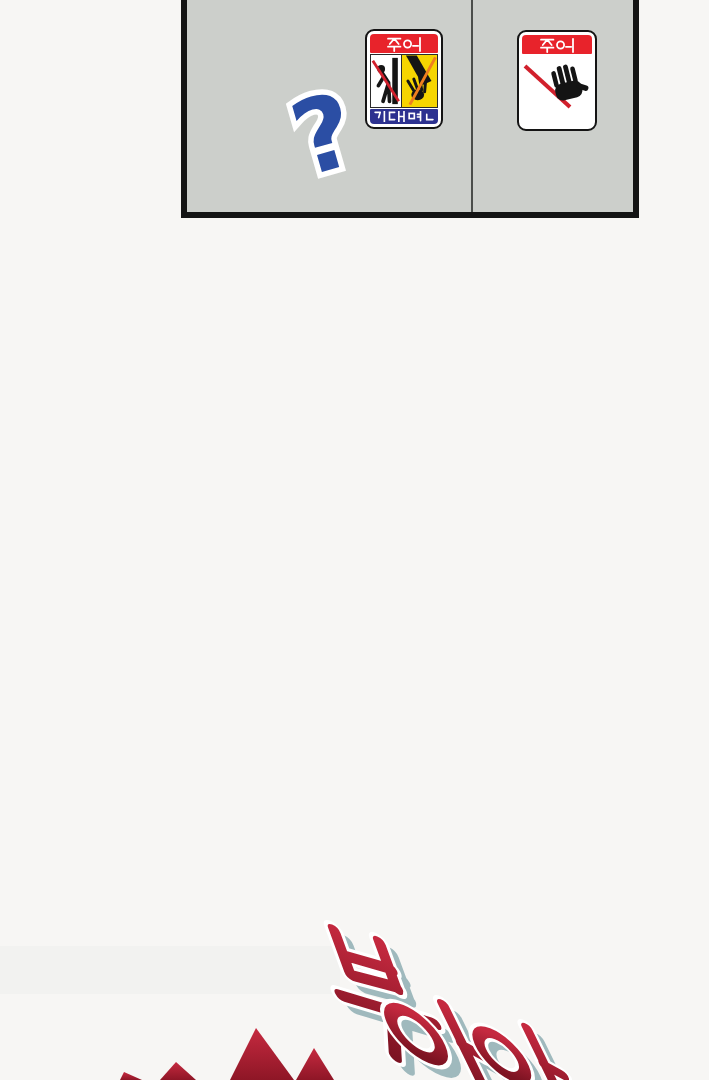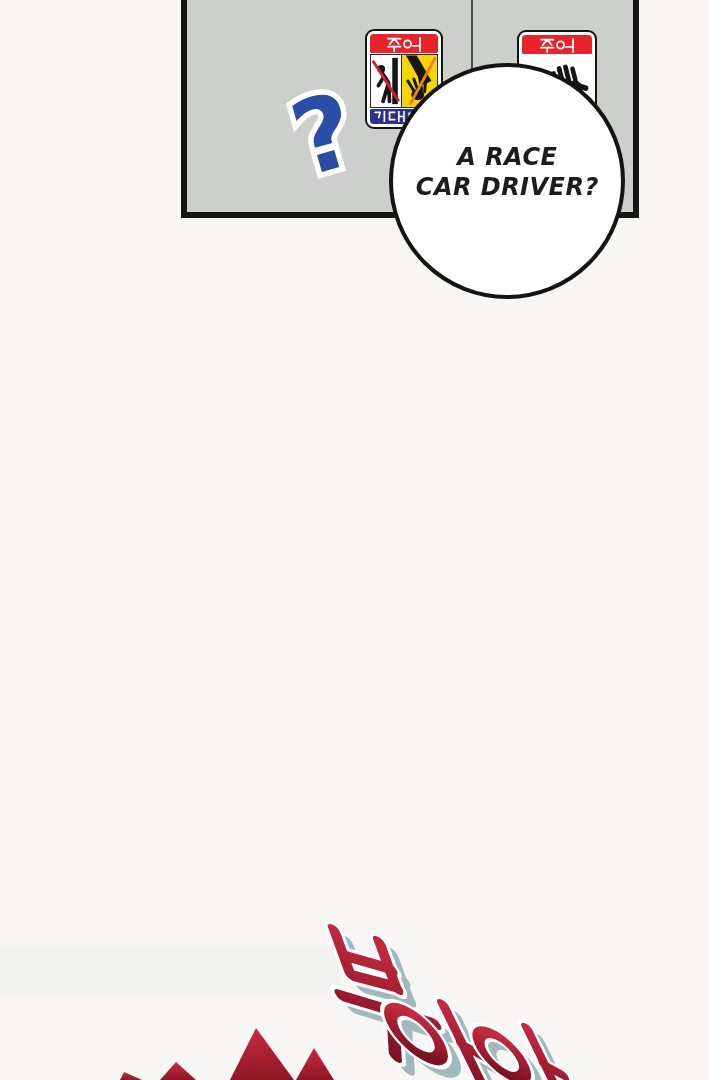--- a/index.html
+++ b/index.html
@@ -238,26 +238,20 @@
         </g>
       </svg>
     </div>
   </div>
 
   <div class="qmark">
     <span class="q-outline">?</span>
     <span class="q-fill">?</span>
   </div>
 
-  <div class="bubble">
-    <div class="bubble-text">
-      <div>A RACE</div>
-      <div>CAR DRIVER?</div>
-    </div>
-  </div>
 
   <svg class="spikes" viewBox="0 0 235 58">
     <polygon points="6,50 24,58 2,58" fill="url(#spikegrad)"></polygon>
     <polygon points="58,40 78,58 42,58" fill="url(#spikegrad)"></polygon>
     <polygon points="138,6 176,58 112,58" fill="url(#spikegrad)"></polygon>
     <polygon points="196,26 216,58 178,58" fill="url(#spikegrad)"></polygon>
   </svg>
 
   <div aria-label="부아아">
     <svg class="sfx-char sfx-bu" viewBox="0 0 120 150" preserveAspectRatio="none" aria-label="부">

